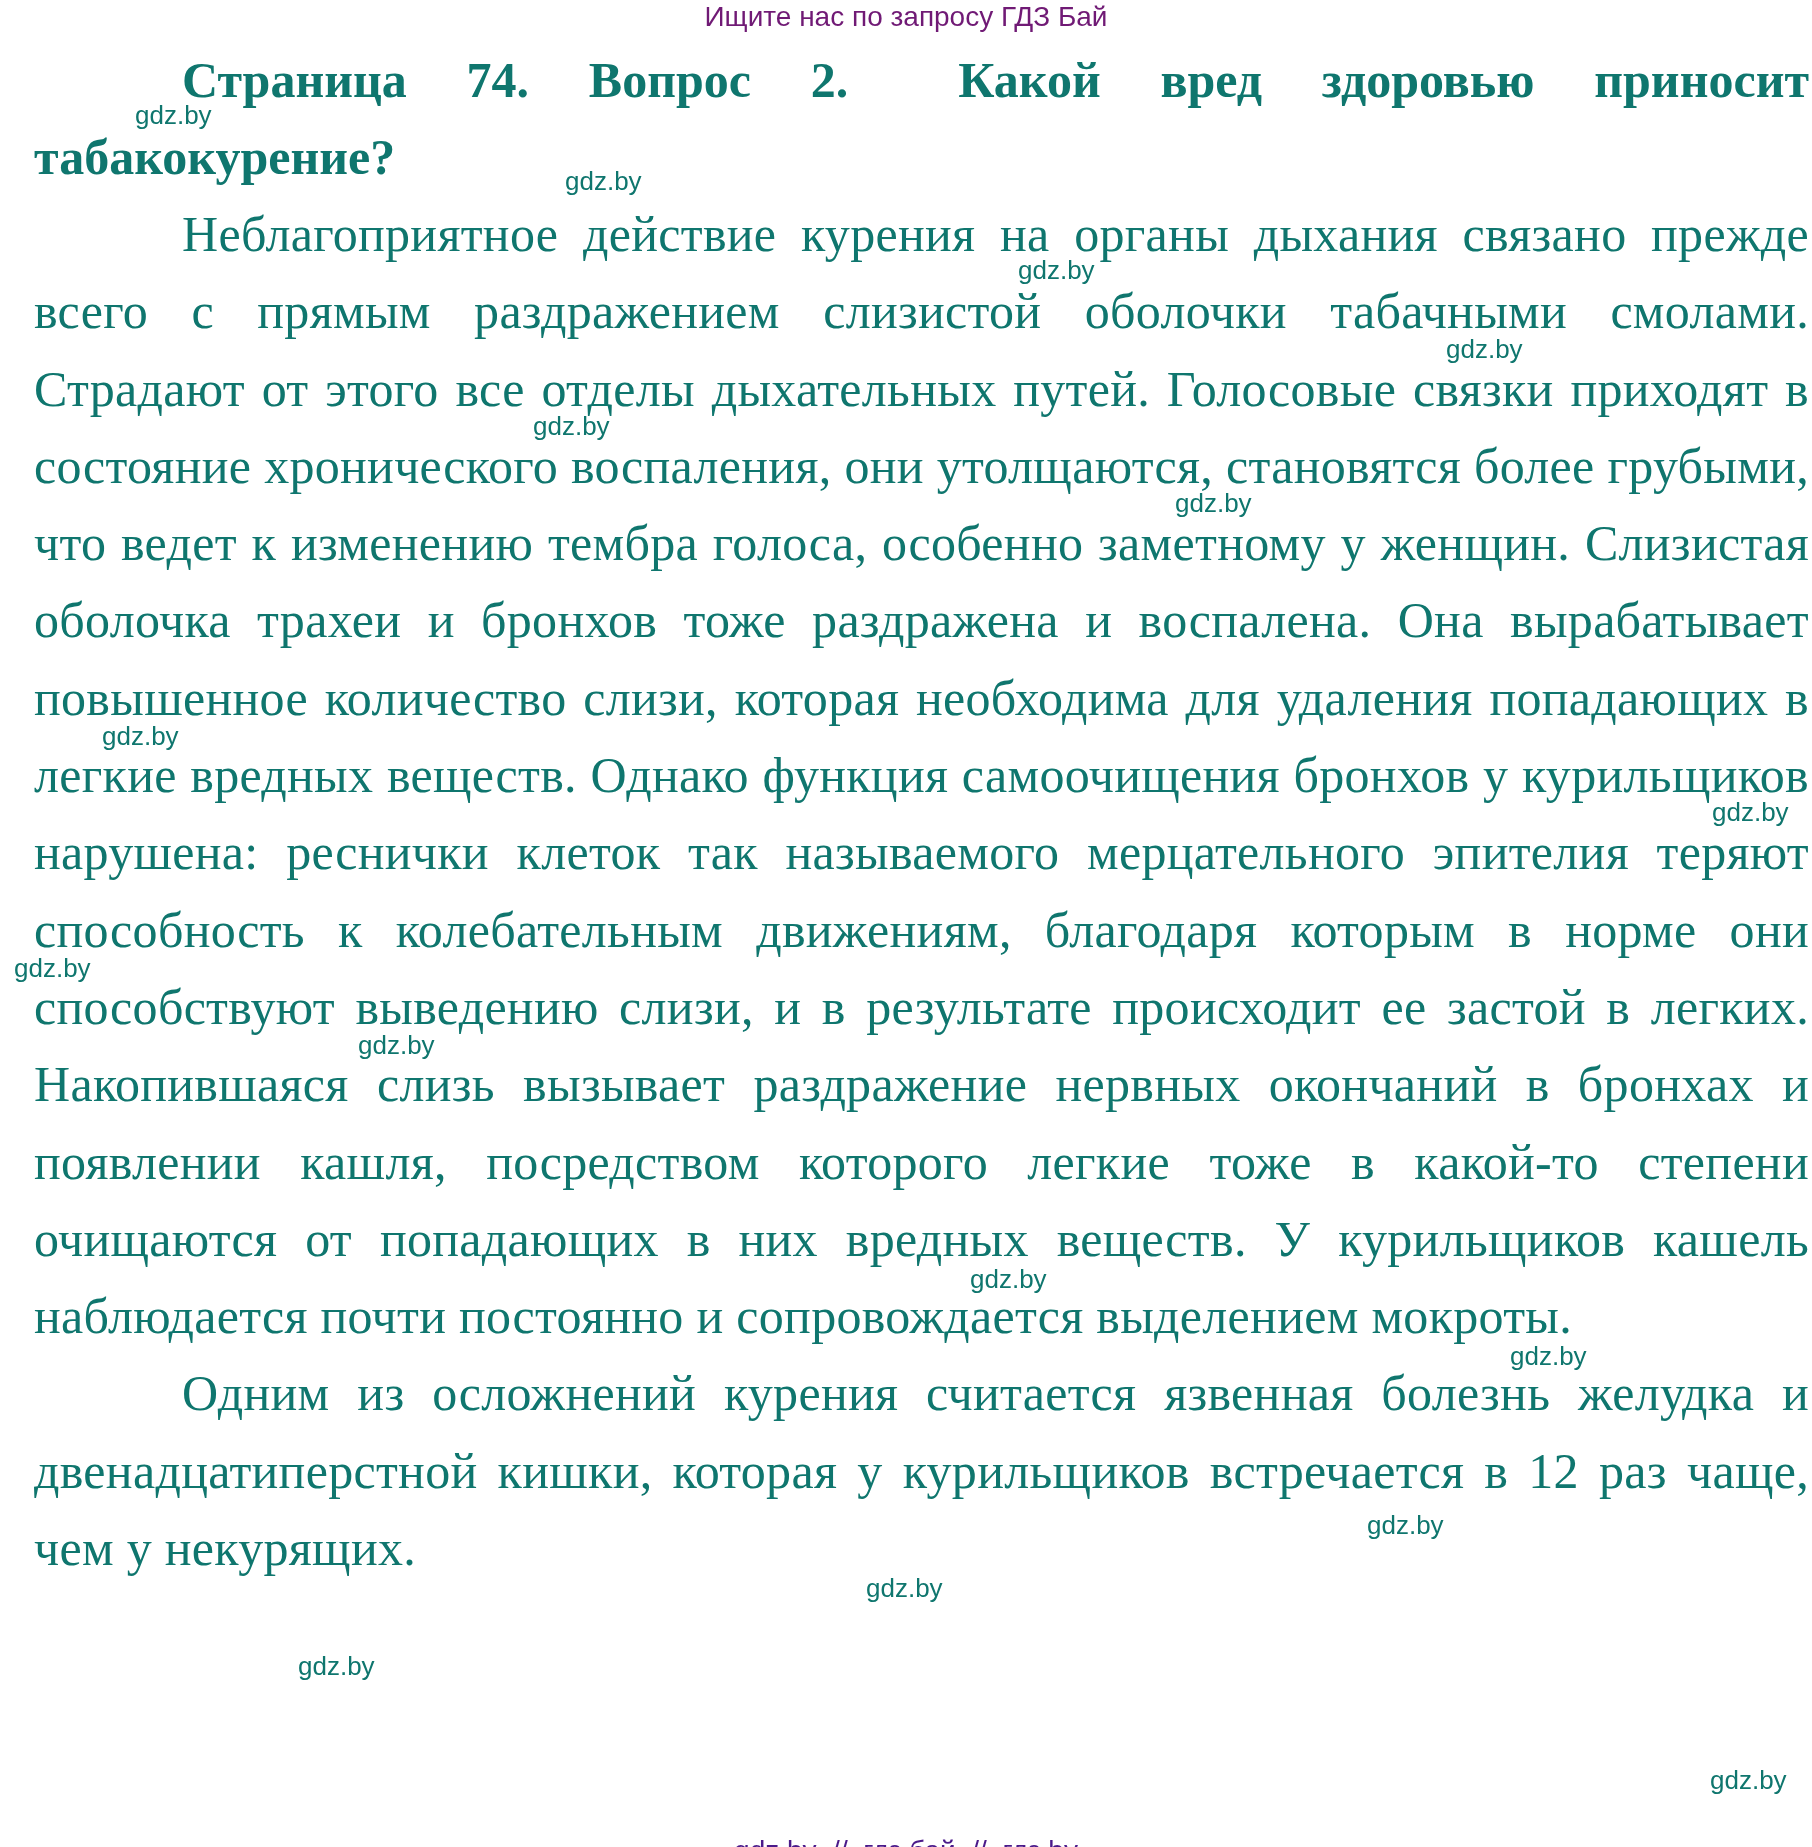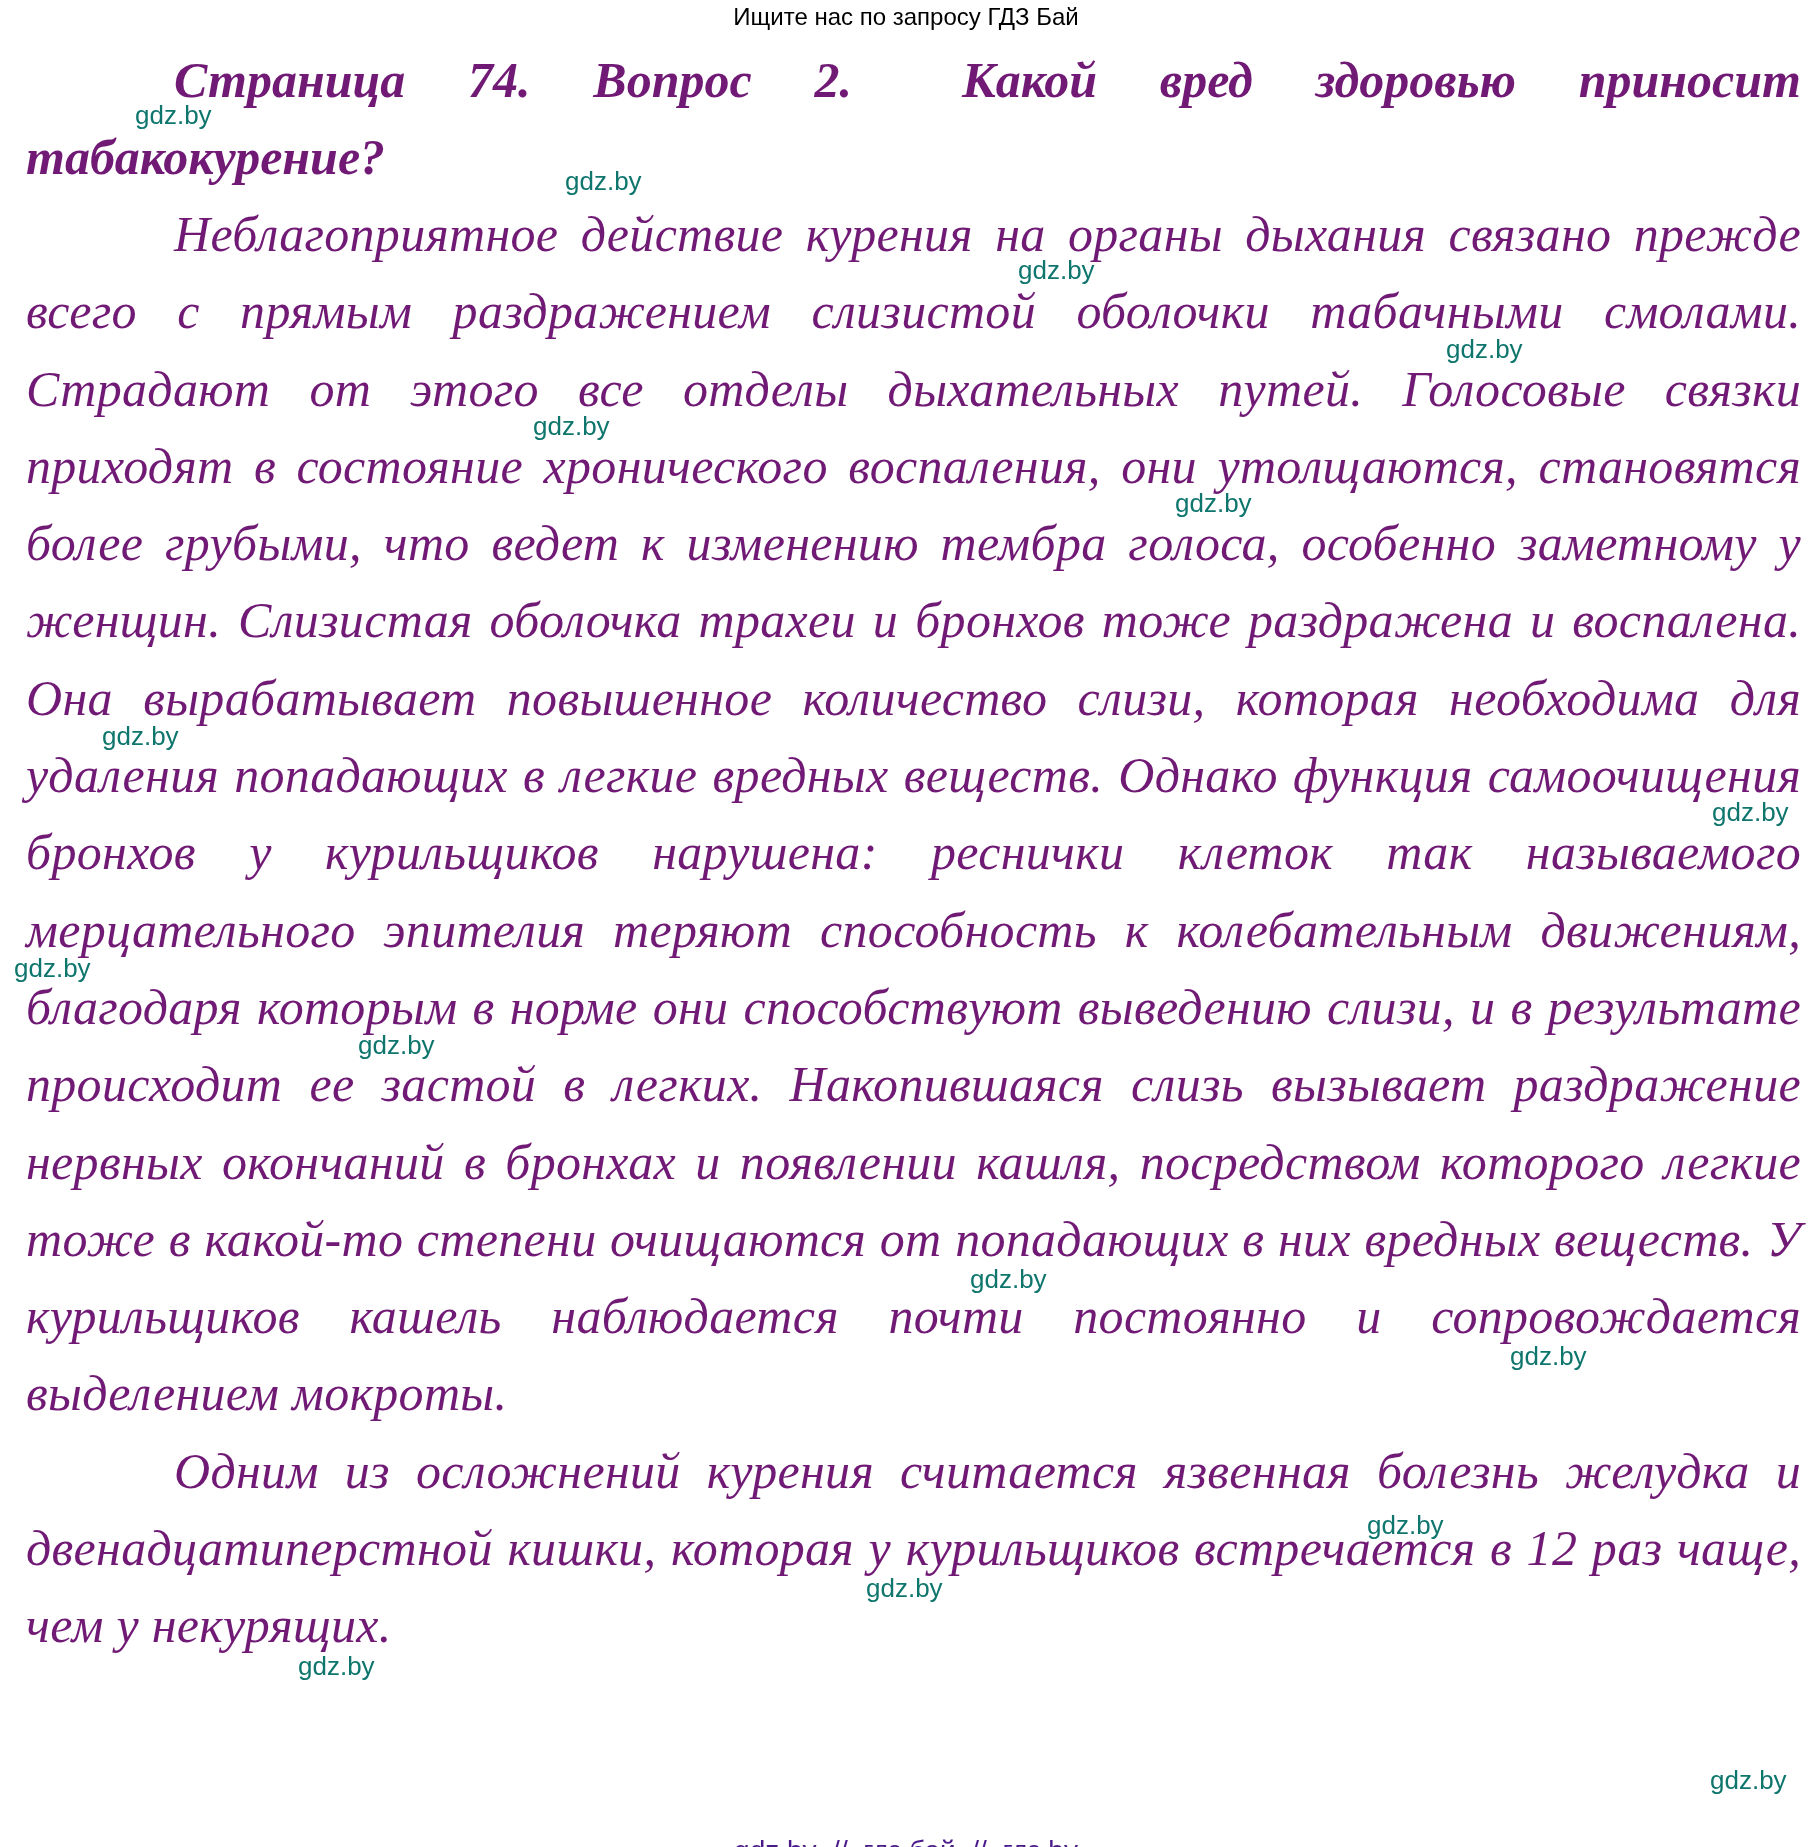--- a/index.html
+++ b/index.html
@@ -1,24 +1,24 @@
 <!DOCTYPE html>
 <html><head>
 <meta charset="utf-8">
 <style>
   html, body { margin: 0; padding: 0; background: #ffffff; }
   body { width: 1812px; height: 1847px; position: relative; overflow: hidden; }
   .banner {
     position: absolute; top: 0; left: 0; width: 1812px; height: 34px;
     text-align: center; font-family: "Liberation Sans", sans-serif;
-    font-size: 24px; line-height: 34px; color: #000000;
+    font-size: 28px; line-height: 34px; color: #701a75;
   }
   .page {
-    position: absolute; left: 26px; top: 42px; width: 1775px;
-    font-family: "Liberation Serif", serif; color: #701a75; font-style: italic;
+    position: absolute; left: 34px; top: 42px; width: 1775px;
+    font-family: "Liberation Serif", serif; color: #0f766e;
   }
   .heading {
     font-weight: bold; font-size: 50px; line-height: 77px;
     text-align: justify; text-align-last: left; margin: 0;
   }
   .heading .lead { padding-left: 148px; }
   .heading .gap { display: inline-block; width: 110px; }
   .para {
     font-size: 50px; line-height: 77.3px; text-align: justify; margin: 0;
     text-indent: 148px; letter-spacing: 0.3px;

